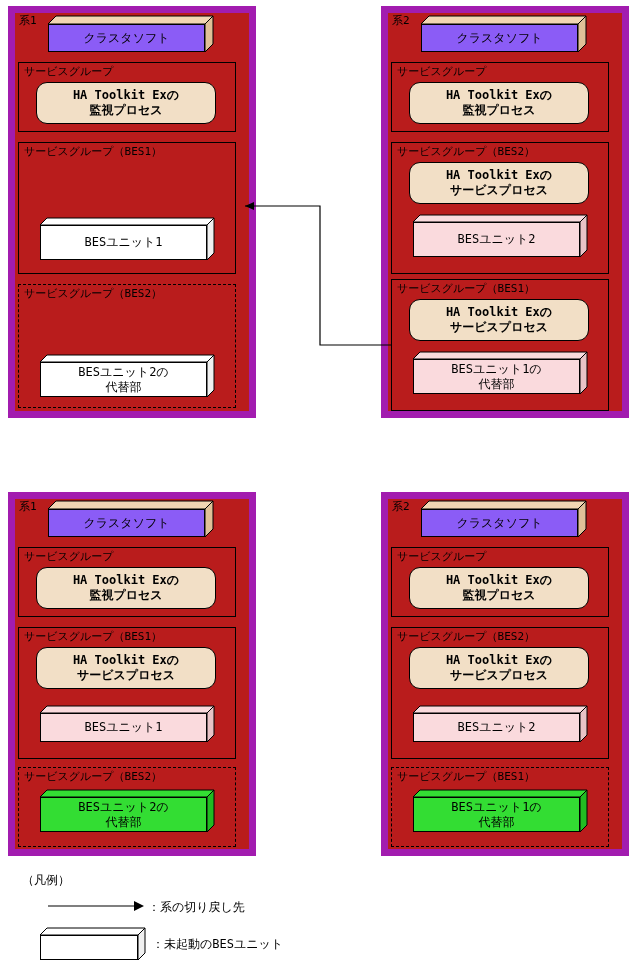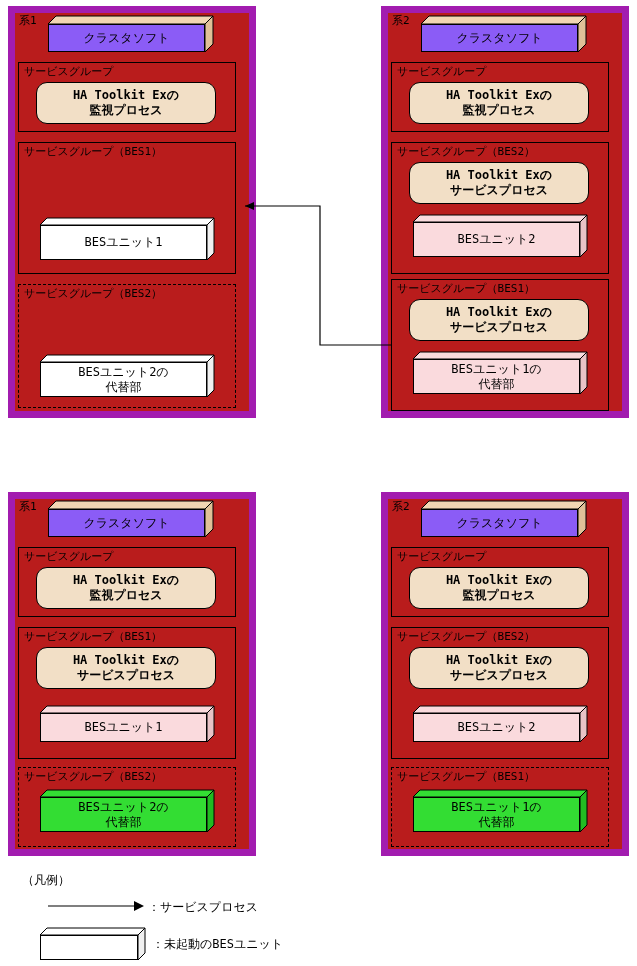--- a/index.html
+++ b/index.html
@@ -341,21 +341,21 @@
     <div class="face" style="background:#33dd33;">BESユニット1の
 代替部</div>
   </div>
 
   <div class="legend-title" style="left:22px; top:872px;">（凡例）</div>
 
   <svg class="conn" width="637" height="966">
     <line x1="48" y1="906" x2="135" y2="906" stroke="#000" stroke-width="1.2"></line>
     <polygon points="144,906 134,901 134,911" fill="#000"></polygon>
   </svg>
-  <div class="legend-text" style="left:148px; top:899px;">：サービスプロセス</div>
+  <div class="legend-text" style="left:148px; top:899px;">：系の切り戻し先</div>
 
   <div class="unit" style="left:40px; top:928px; width:105px; height:32px;">
     <svg width="105" height="32" viewBox="0 0 105 32">
       <polygon points="0,7 7,0 105,0 98,7" fill="#ffffff" stroke="#000" stroke-width="1"></polygon>
       <polygon points="98,7 105,0 105,25 98,32" fill="#f0f0f0" stroke="#000" stroke-width="1"></polygon>
     </svg>
     <div class="face" style="background:#ffffff; right:7px;"></div>
   </div>
   <div class="legend-text" style="left:152px; top:936px;">：未起動のBESユニット</div>
 

